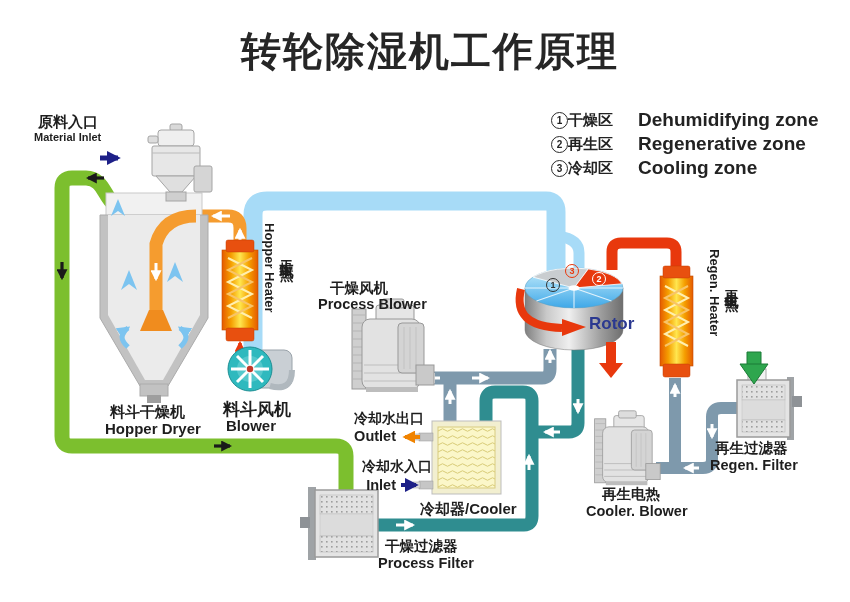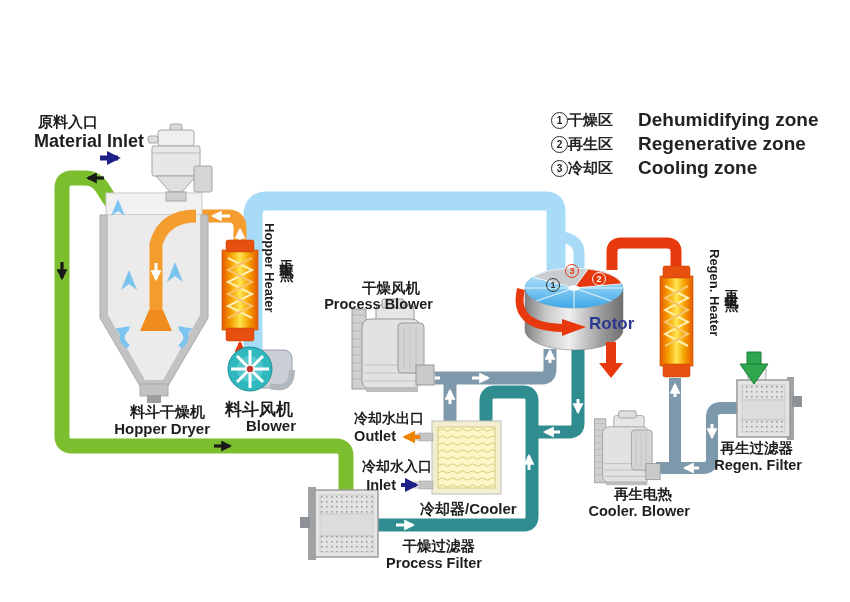--- a/index.html
+++ b/index.html
@@ -1,20 +1,20 @@
 <!DOCTYPE html>
 <html><head>
 <meta charset="utf-8">
 <style>
   html,body{margin:0;padding:0;background:#ffffff;}
   #stage{position:relative;width:850px;height:602px;background:#ffffff;overflow:hidden;
          font-family:"Liberation Sans","DejaVu Sans",sans-serif;color:#222;}
   #art{position:absolute;left:0;top:0;}
   .lbl{position:absolute;font-weight:700;color:#1e1e1e;white-space:nowrap;line-height:1.15;}
-  .ctr{text-align:right;}
+  .ctr{text-align:left;}
   .rgt{text-align:right;}
   .title{left:150px;top:28px;width:560px;text-align:center;font-size:40px;letter-spacing:2px;color:#262626;}
   .legend-row{position:absolute;left:551px;display:flex;align-items:center;height:20px;}
   .circ{display:inline-flex;align-items:center;justify-content:center;width:15px;height:15px;
         border:1.8px solid #2a2a2a;border-radius:50%;font-size:10px;font-weight:700;flex:0 0 auto;}
   .lg-zh{font-size:15px;font-weight:700;margin-left:0;}
   .lg-en{font-size:19px;font-weight:700;margin-left:25px;}
   .vtext{writing-mode:vertical-rl;font-weight:700;}
   .vzh{writing-mode:vertical-rl;text-orientation:upright;font-weight:700;letter-spacing:3px;}
   .zbadge{position:absolute;width:12px;height:12px;border-radius:50%;display:flex;align-items:center;
@@ -243,39 +243,40 @@
     <path d="M521,289 C515,314 528,327 562,328" fill="none" stroke="#E8380D" stroke-width="8"></path>
     <polygon points="562,319 586,327 562,336" fill="#E8380D"></polygon>
   </g>
 
   <g fill="#E8380D">
     <rect x="606" y="342" width="10" height="21"></rect>
     <polygon points="599,363 623,363 611,378"></polygon>
   </g>
 </svg>
 
+  <div class="lbl title">转轮除湿机工作原理</div>
 
   <div class="legend-row" style="top:110px">
     <span class="circ">1</span>
     <span class="lg-zh">干燥区</span>
     <span class="lg-en">Dehumidifying zone</span>
   </div>
   <div class="legend-row" style="top:134px">
     <span class="circ">2</span>
     <span class="lg-zh">再生区</span>
     <span class="lg-en">Regenerative zone</span>
   </div>
   <div class="legend-row" style="top:158px">
     <span class="circ">3</span>
     <span class="lg-zh">冷却区</span>
     <span class="lg-en">Cooling zone</span>
   </div>
 
   <div class="lbl" style="left:38px;top:113px;font-size:15px">原料入口</div>
-  <div class="lbl" style="left:34px;top:131px;font-size:18px">Material Inlet</div>
+  <div class="lbl" style="left:34px;top:131px;font-size:11px">Material Inlet</div>
 
   <div class="lbl vtext" style="left:261px;top:223px;font-size:13px">Hopper Heater</div>
   <div class="lbl vzh" style="left:279px;top:248px;font-size:14px">干燥电热</div>
 
   <div class="lbl ctr" style="left:110px;top:403px;width:95px;font-size:15px">料斗干燥机</div>
   <div class="lbl ctr" style="left:105px;top:420px;width:105px;font-size:15px">Hopper Dryer</div>
 
   <div class="lbl ctr" style="left:223px;top:400px;width:70px;font-size:17px">料斗风机</div>
   <div class="lbl ctr" style="left:226px;top:417px;width:70px;font-size:15px">Blower</div>
 

